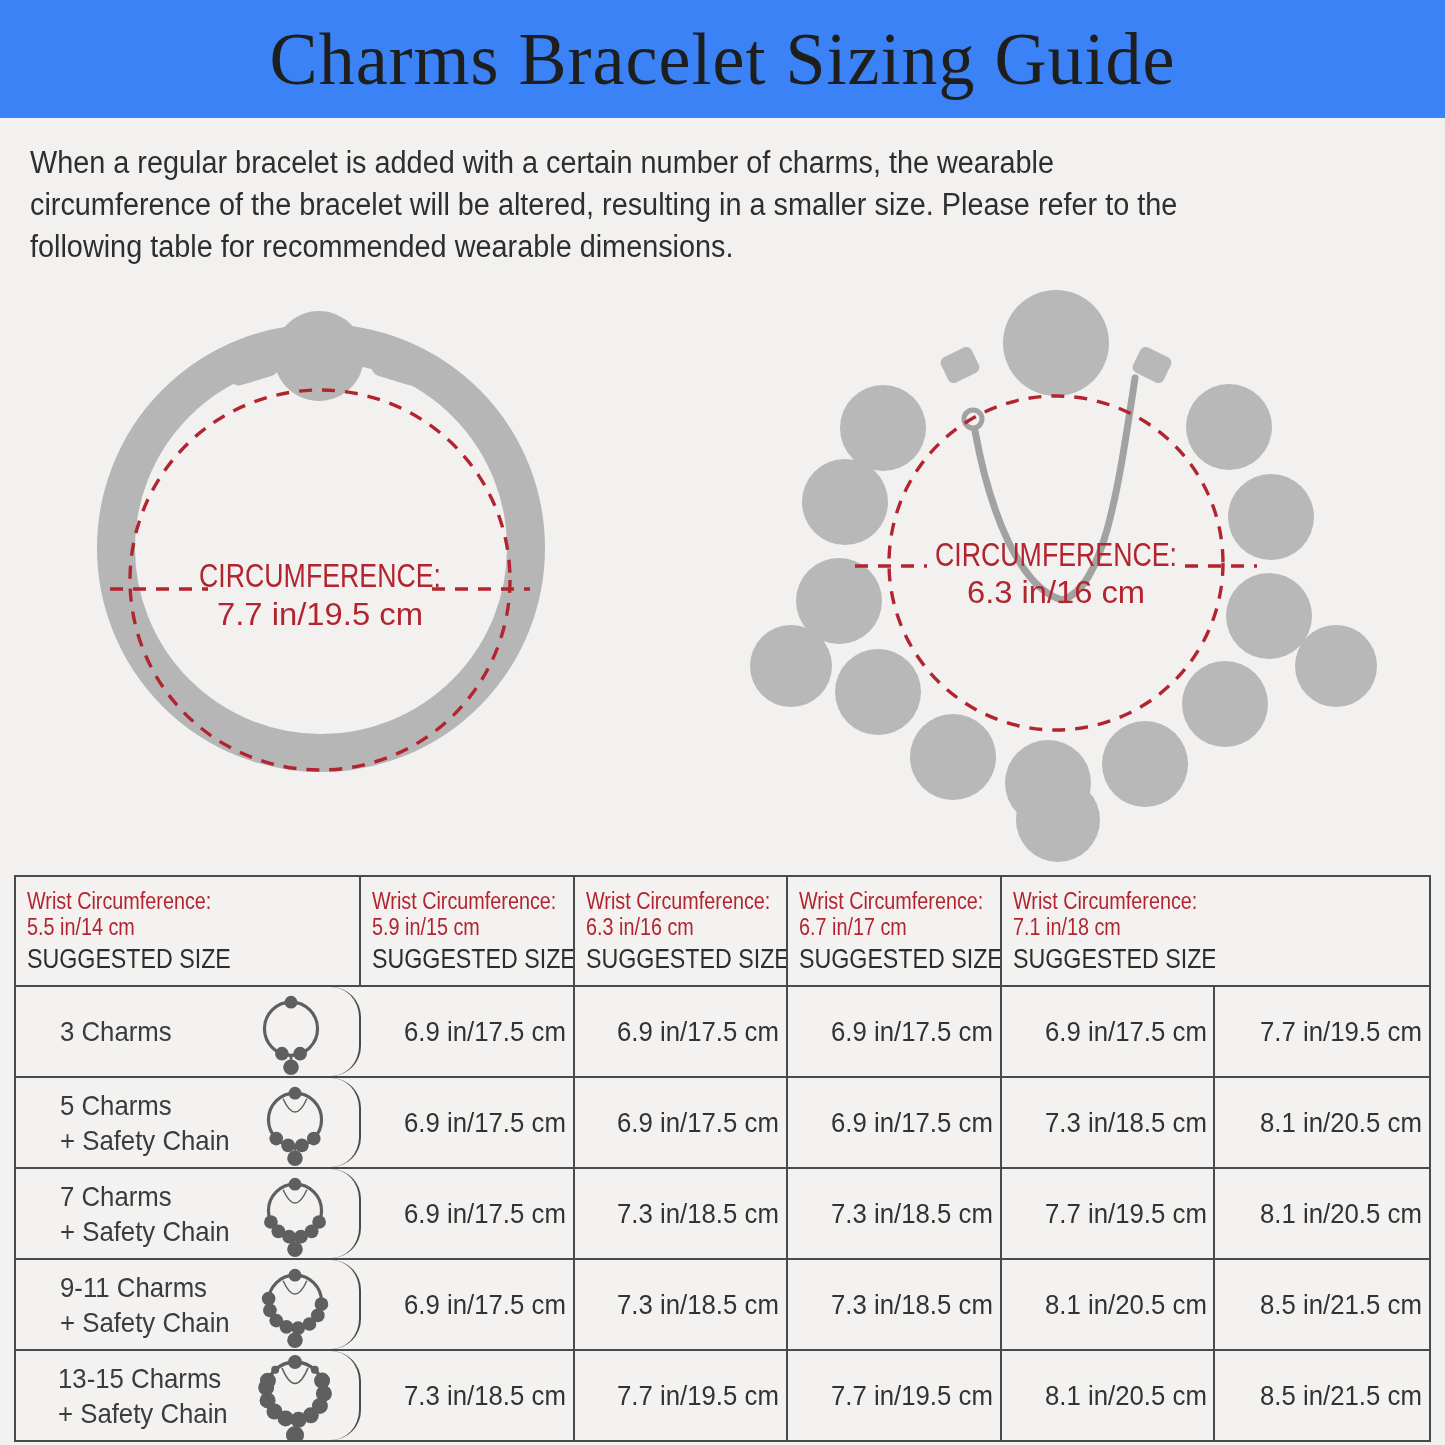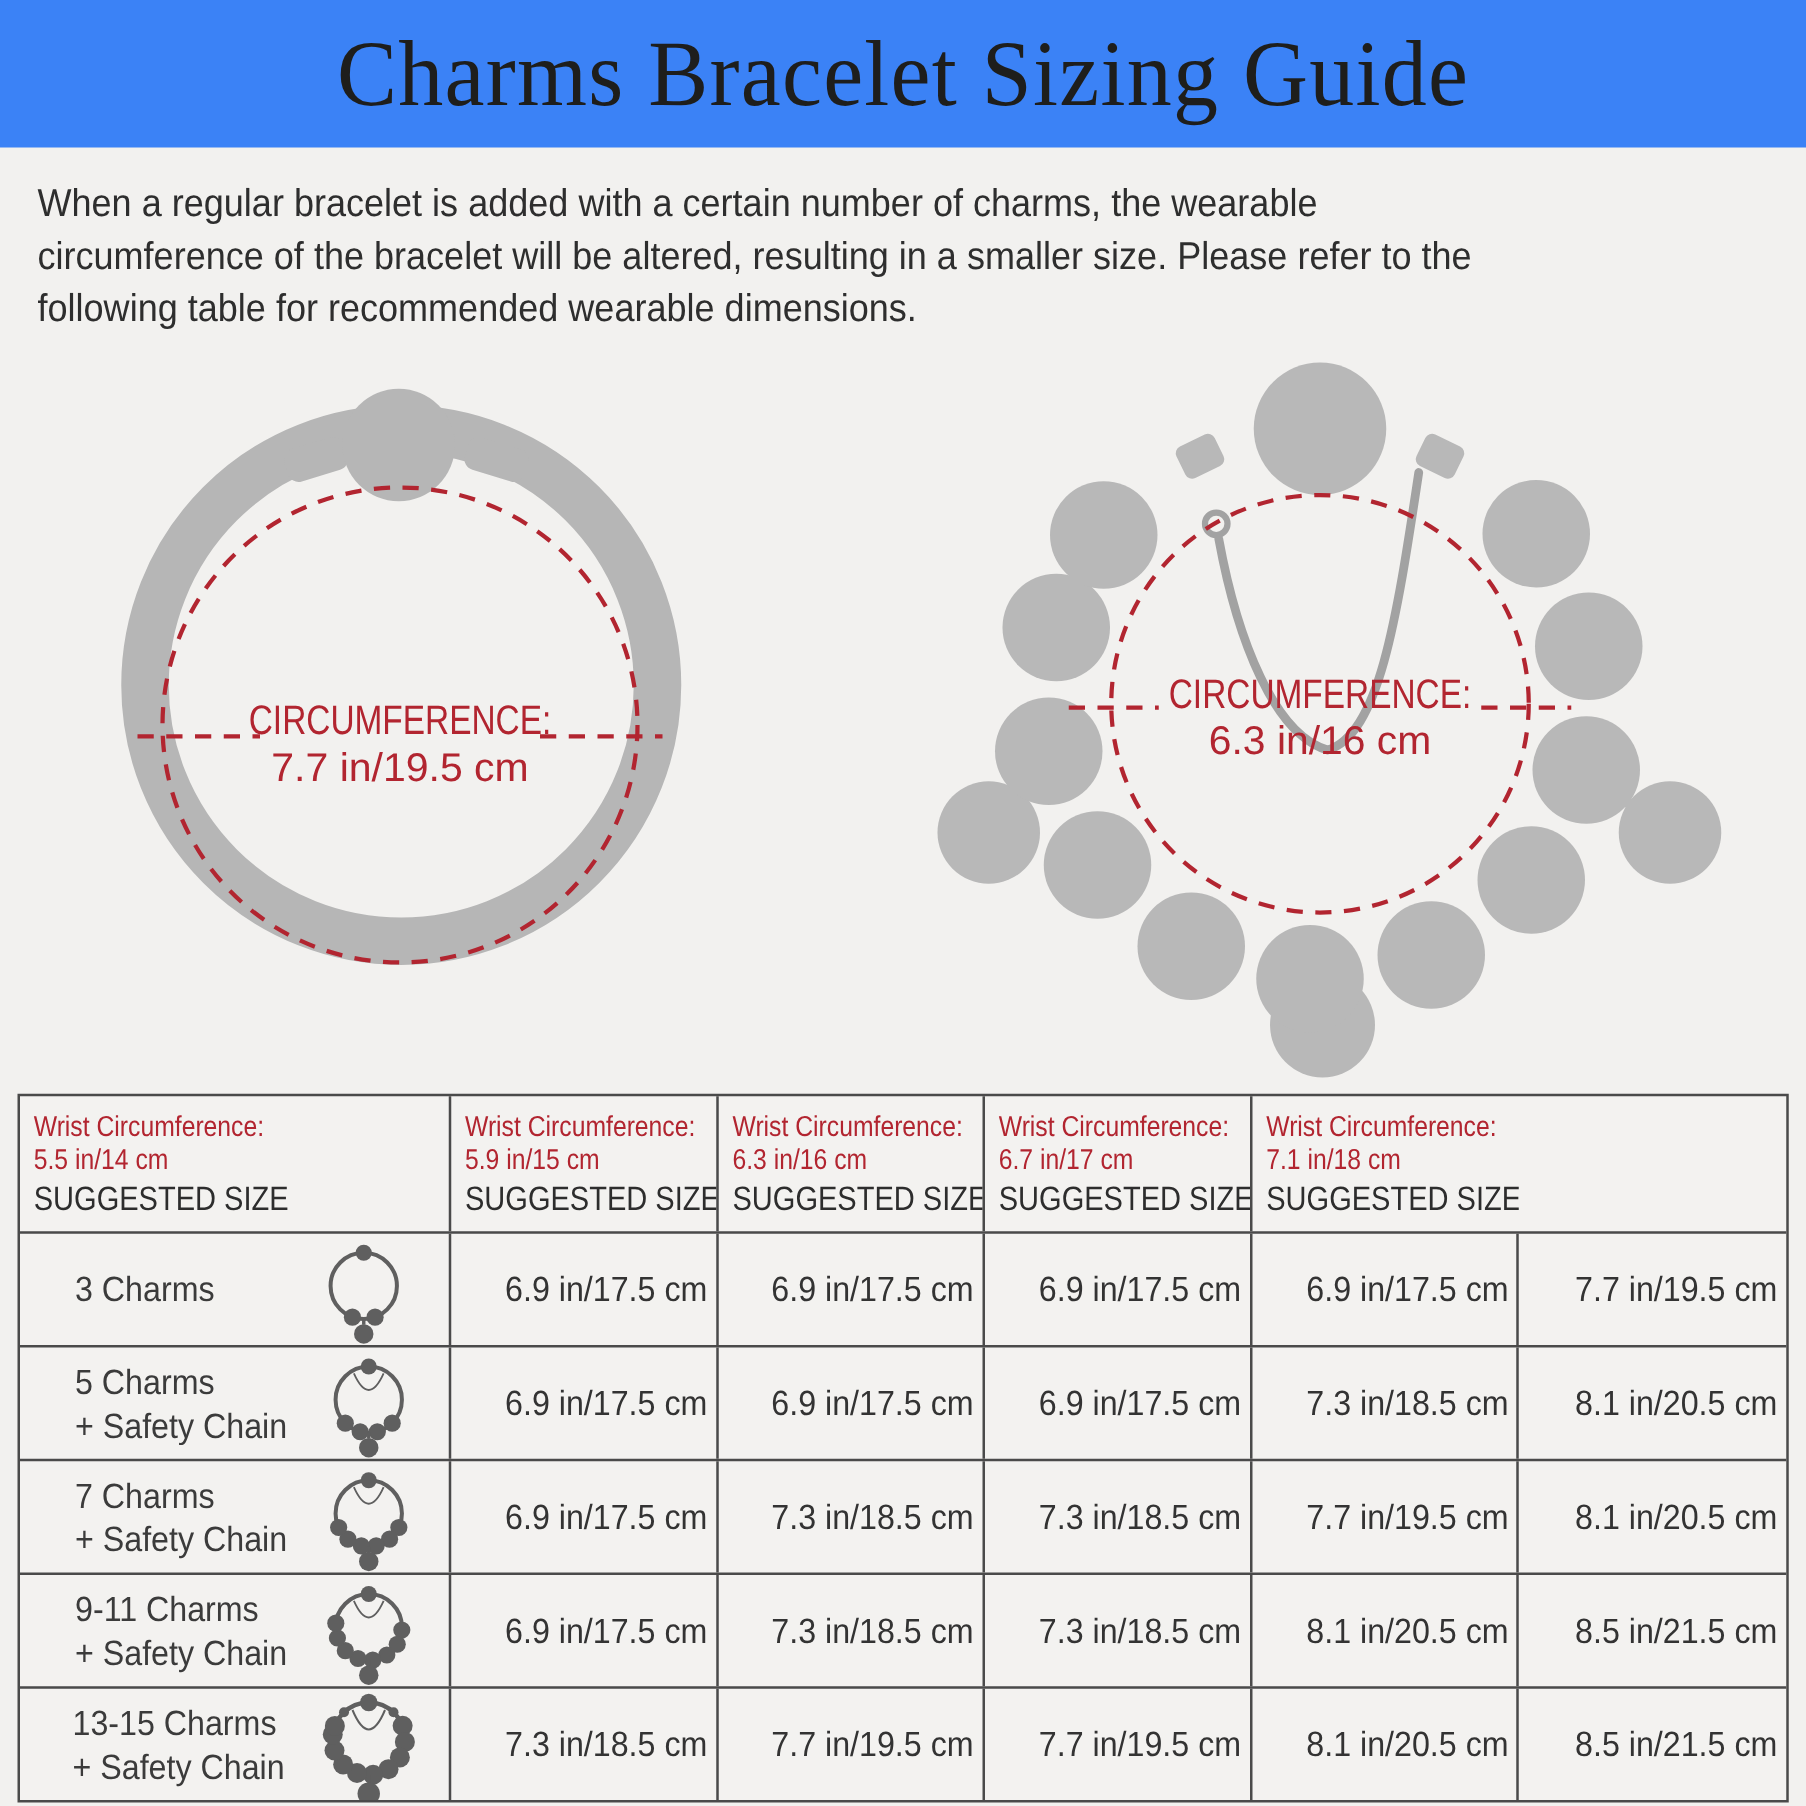--- a/index.html
+++ b/index.html
@@ -54,21 +54,21 @@
   }
   .hdr-cell{padding-left:11px;}
   .hdr-red{
     font-size:23px;line-height:26px;color:#b22530;
     display:inline-block;transform:scaleX(0.86);transform-origin:left center;white-space:nowrap;
   }
   .hdr-sug{
     font-size:27px;line-height:31px;color:#2d2d2d;margin-top:4px;
     display:inline-block;transform:scaleX(0.86);transform-origin:left center;white-space:nowrap;
   }
-  .label-cell{flex-direction:row;align-items:center;padding-left:44px;}
+  .label-cell{flex-direction:row;align-items:center;padding-left:44px;border-radius:30px;}
   .label-lines{flex:1;}
   .row-label-line{
     font-size:28px;line-height:35px;color:#3b3b3b;
     display:block;transform:scaleX(0.92);transform-origin:left center;white-space:nowrap;
   }
   .row-label-line:empty{display:none;}
   .icon-wrap{width:108px;display:flex;align-items:center;justify-content:center;margin-right:14px;}
   .row-icon{width:92px;height:97px;}
   .row-icon.big{width:104px;height:110px;}
   .val-cell{align-items:flex-end;}

